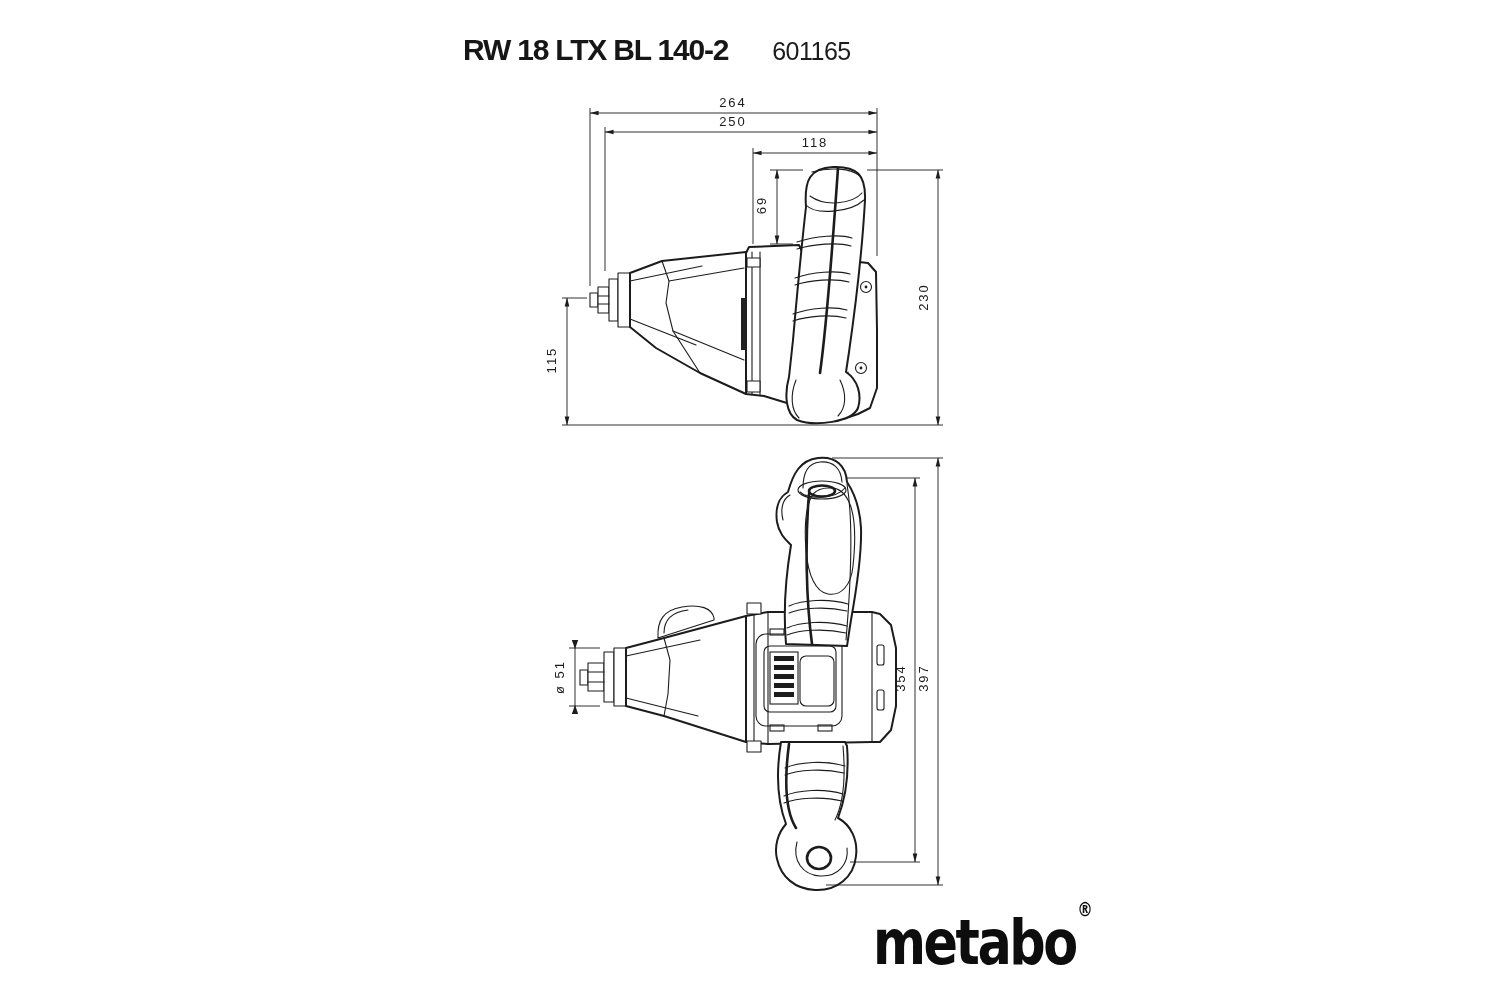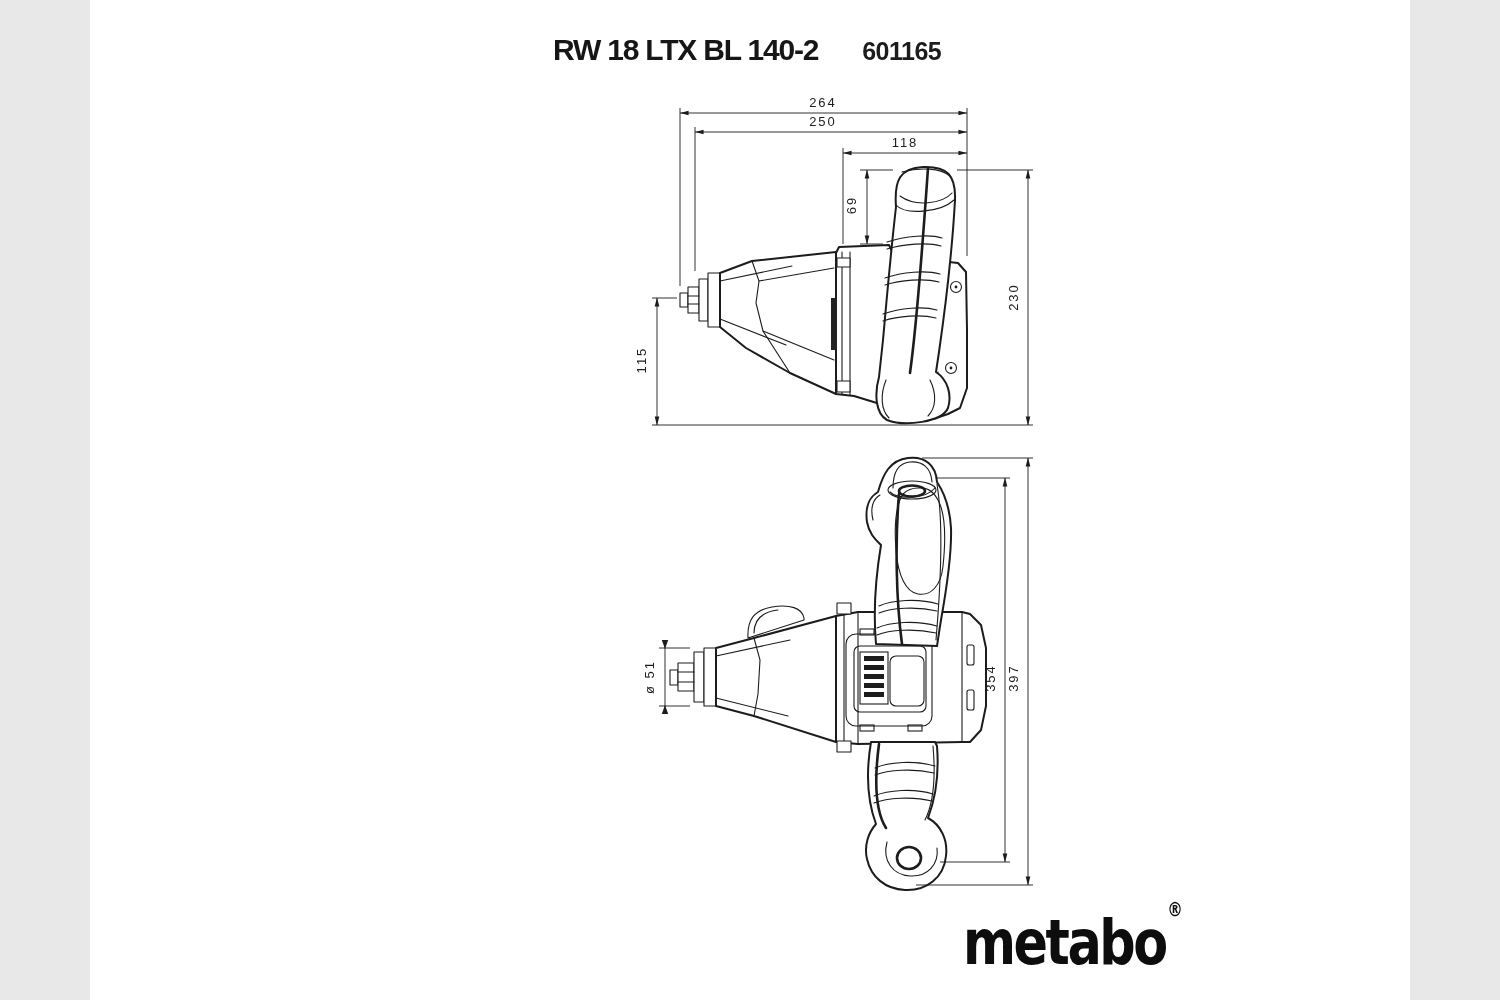--- a/index.html
+++ b/index.html
@@ -1,25 +1,25 @@
 <!DOCTYPE html>
 <html><head>
 <meta charset="utf-8">
 <style>
   html,body{margin:0;padding:0;background:#e8e8e8;}
   .canvas{
-    position:relative;width:1320px;height:1000px;background:#ffffff;
+    position:relative;width:1500px;height:1000px;background:#ffffff;
     font-family:"Liberation Sans",sans-serif;overflow:hidden;margin:0 auto;
   }
   .header{
     position:absolute;left:463px;top:33px;display:flex;align-items:baseline;gap:44px;
     color:#161616;white-space:nowrap;
   }
   .model{font-size:30px;font-weight:700;letter-spacing:-1.2px;}
-  .artno{font-size:25px;font-weight:700;letter-spacing:-0.5px;color:#1c1c1c;}
+  .artno{font-size:25px;font-weight:400;letter-spacing:-0.5px;color:#1c1c1c;}
   .logo{
     position:absolute;left:873px;top:912px;color:#0d0d0d;line-height:1;
     font-family:"DejaVu Sans",sans-serif;font-weight:800;font-size:62px;
     letter-spacing:-3px;transform:scaleX(0.82);transform-origin:left bottom;
     white-space:nowrap;
   }
   .logo sup{font-size:19px;font-weight:700;letter-spacing:0;position:relative;top:-26px;left:2px;}
   svg{position:absolute;left:0;top:0;}
   .dim{
     font-family:"Liberation Sans",sans-serif;font-size:13px;letter-spacing:2px;

